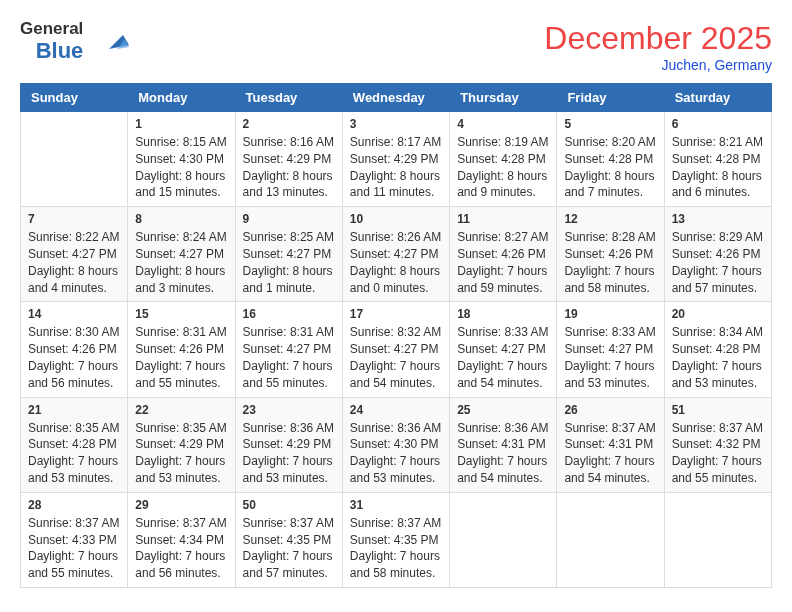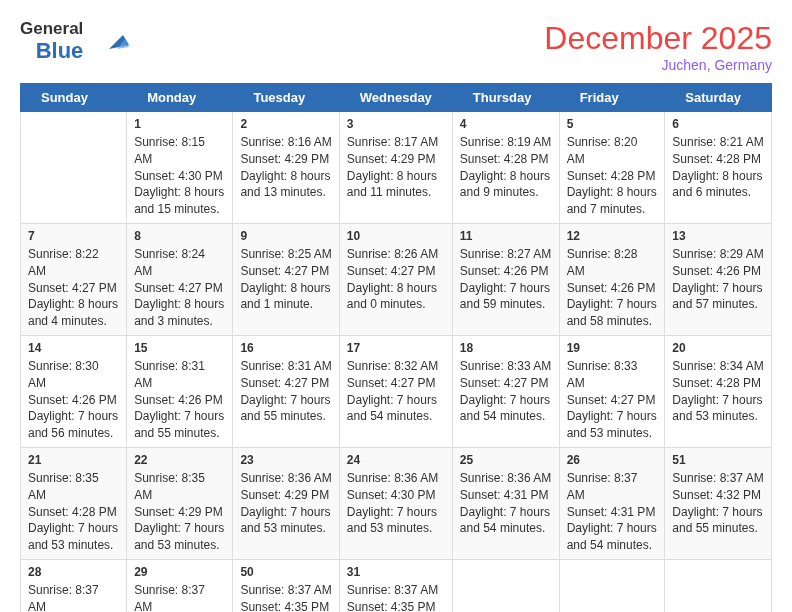--- a/index.html
+++ b/index.html
@@ -24,32 +24,32 @@
     .title-block {
       text-align: right;
     }
     .month-title {
       font-size: 32px;
       font-weight: normal;
       color: #ef4444;
     }
     .location {
       font-size: 14px;
-      color: #8b5cf6;
+      color: #1d4ed8;
     }
     .calendar {
       width: 100%;
       border-collapse: collapse;
       border: 1px solid #ccc;
     }
     .calendar th {
       background-color: #2e6db4;
       color: #fff;
       text-align: left;
-      padding: 6px 20px;
+      padding: 6px 10px;
       font-size: 13px;
       border: 1px solid #2e6db4;
     }
     .calendar td {
       vertical-align: top;
       padding: 5px 7px;
       border: 1px solid #ddd;
       width: calc(100% / 7);
       min-height: 80px;
       font-size: 11px;

